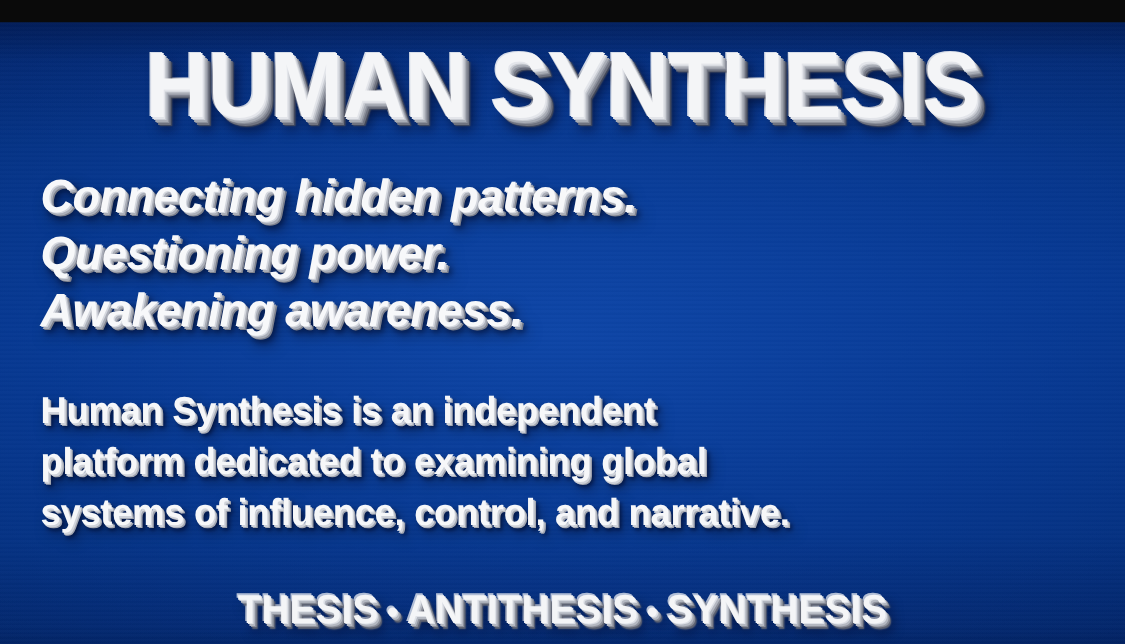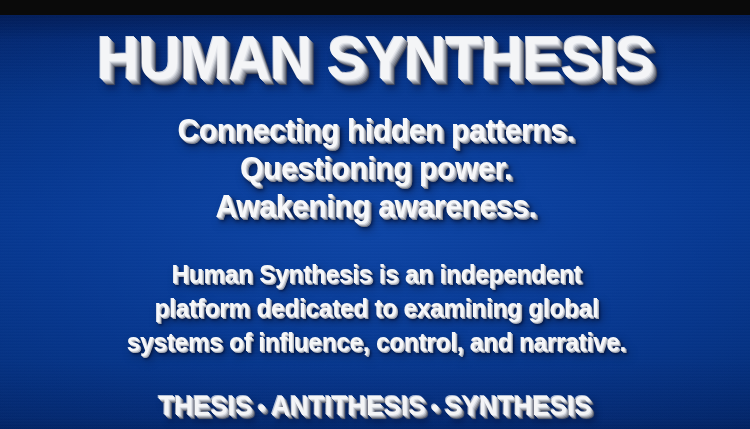--- a/index.html
+++ b/index.html
@@ -96,23 +96,23 @@
       5px 5px 0 #6f7380,
       6px 6px 1px #4a4e5c,
       7px 8px 9px rgba(0, 6, 30, 0.72),
       -1px -1px 0 rgba(255, 255, 255, 0.85);
   }
 
   
   .subtitle {
     position: absolute;
     top: 97px;
-    left: 2px;
-    right: 0;
-    text-align: center;
+    left: 16px;
+    right: 0;
+    font-style: italic;
   }
 
   .subtitle-line {
     font-size: 31px;
     font-weight: 700;
     line-height: 38px;
     letter-spacing: -0.4px;
     color: #f7f8fa;
     white-space: nowrap;
     transform: scaleX(0.97);
@@ -121,23 +121,23 @@
       2px 2px 0 #aaaeb8,
       3px 3px 0 #7e828e,
       4px 4px 4px rgba(0, 5, 28, 0.70),
       5px 6px 10px rgba(0, 4, 24, 0.55);
   }
 
   
   .body-copy {
     position: absolute;
     top: 242px;
-    left: 3px;
-    right: 0;
-    text-align: center;
+    left: 16px;
+    right: 0;
+    text-align: left;
   }
 
   .body-line {
     font-size: 25px;
     font-weight: 700;
     line-height: 34px;
     letter-spacing: -0.2px;
     color: #f6f7f9;
     white-space: nowrap;
     transform: scaleX(0.97);

